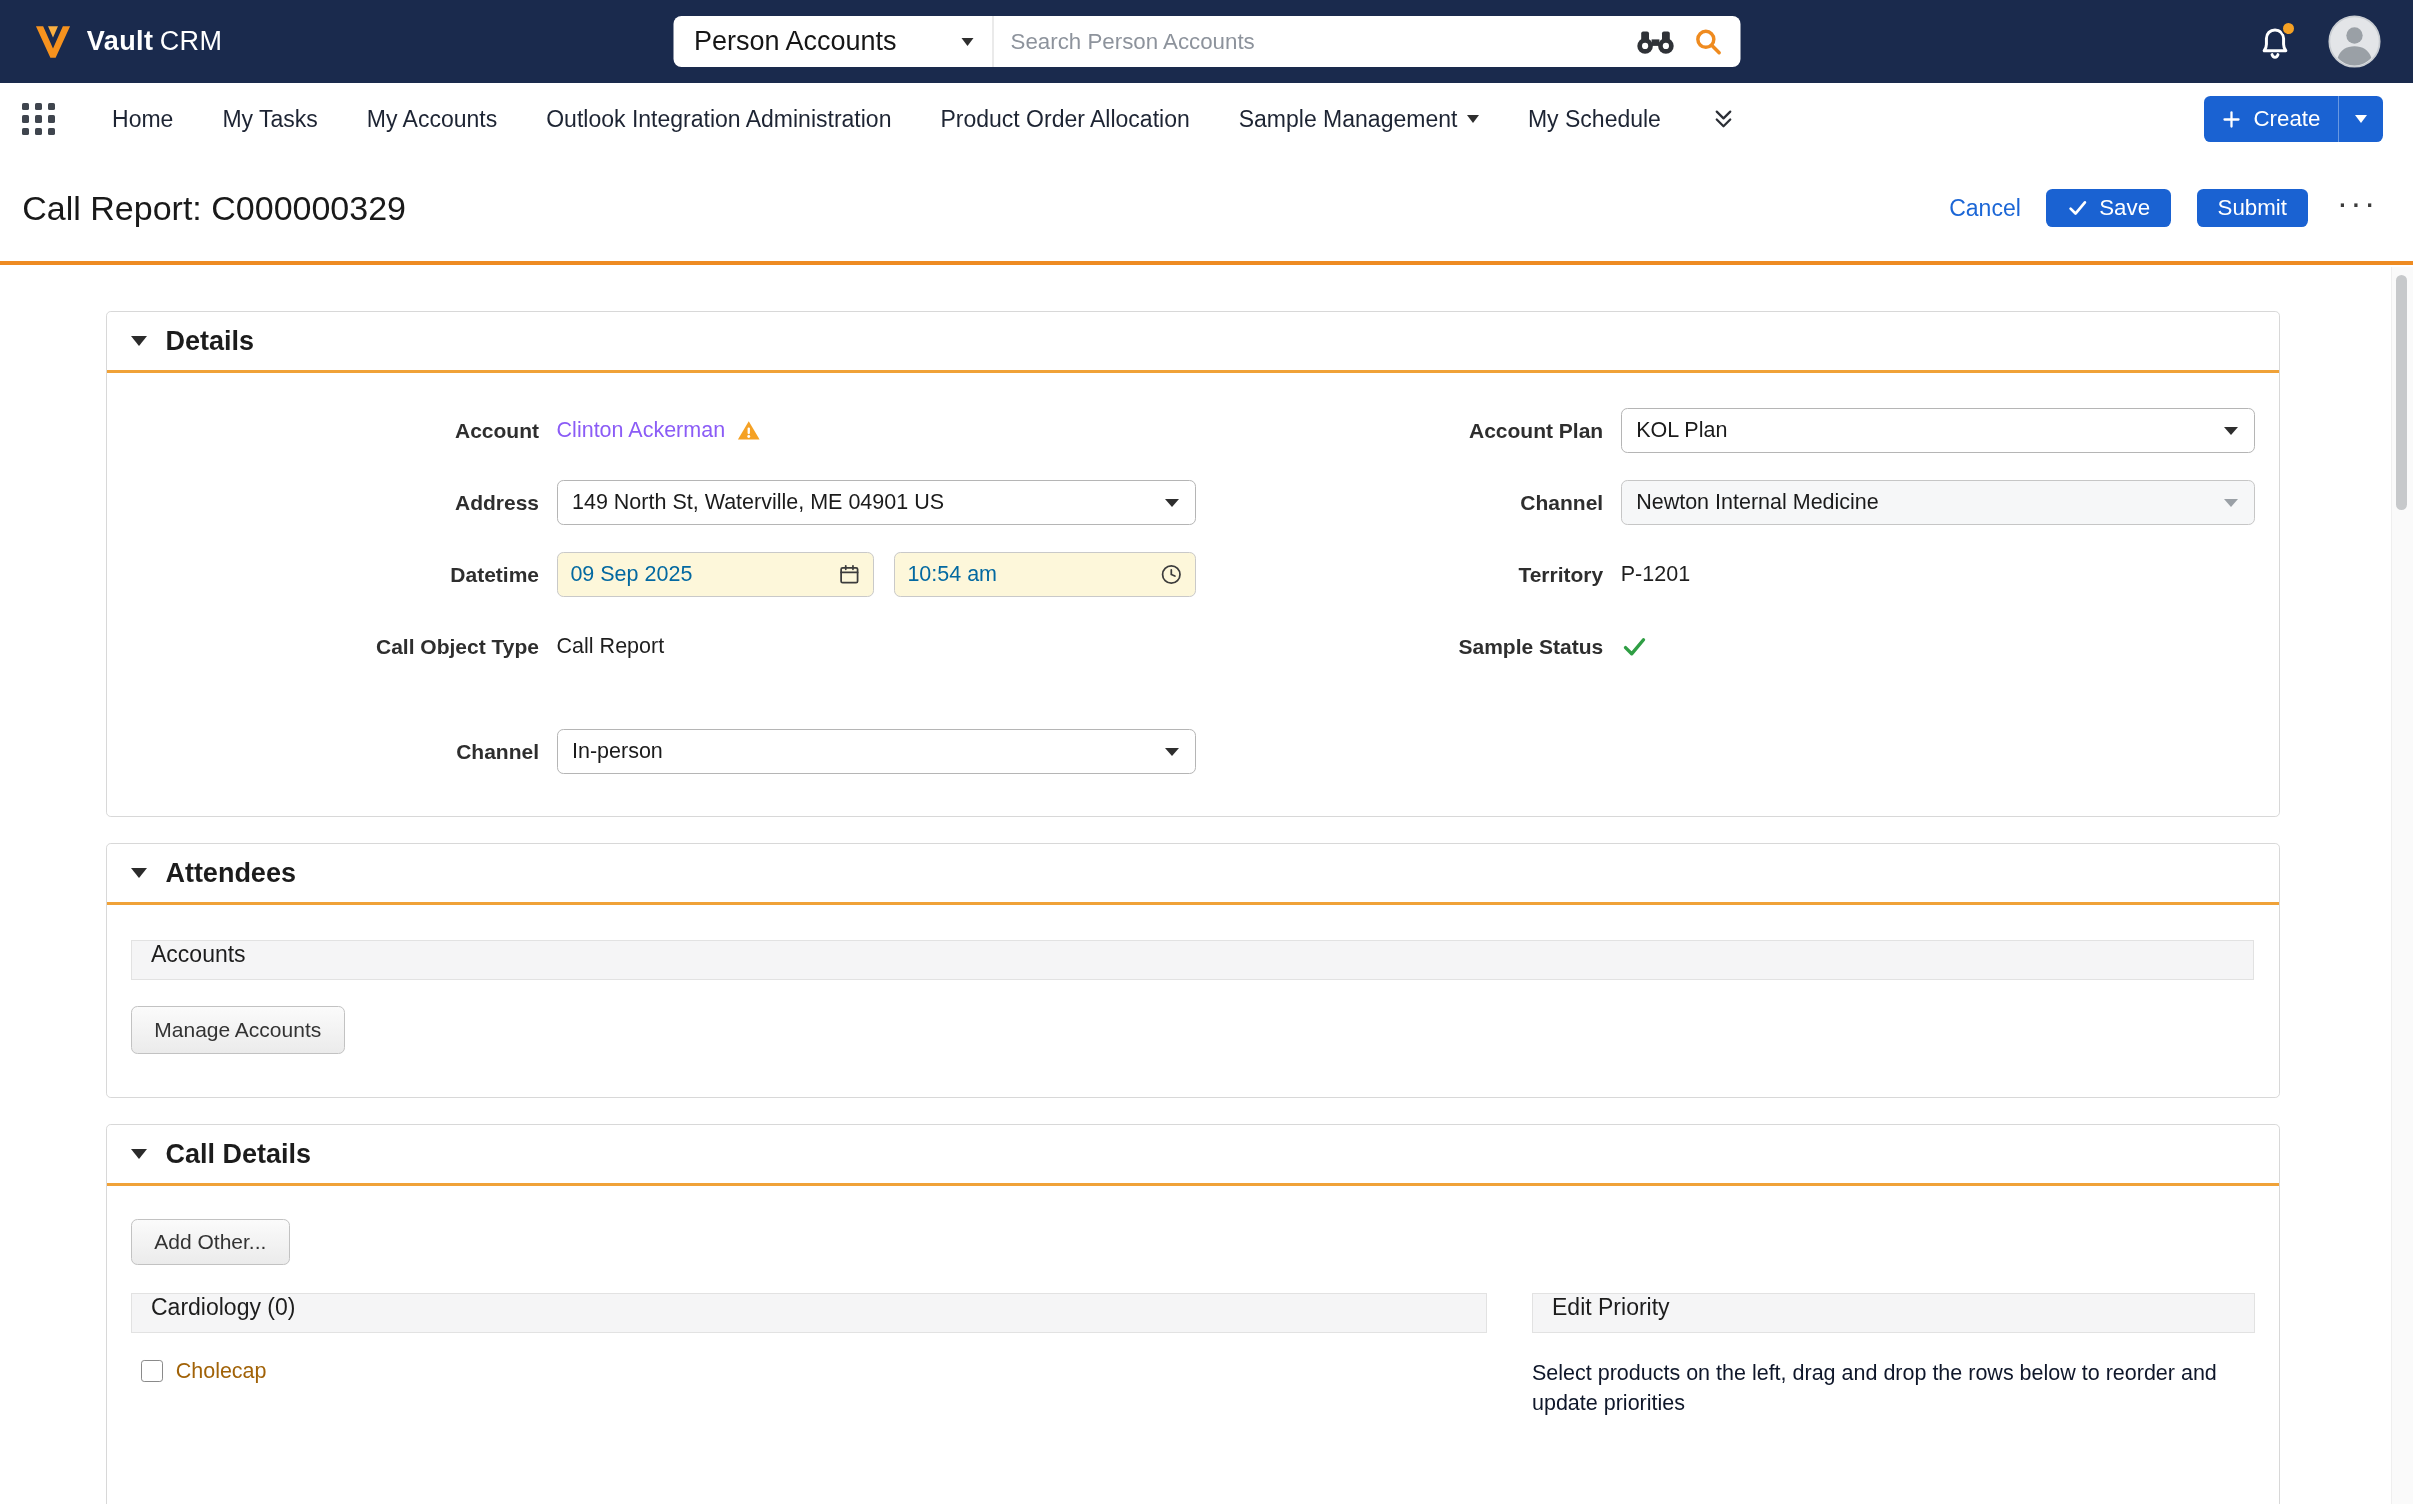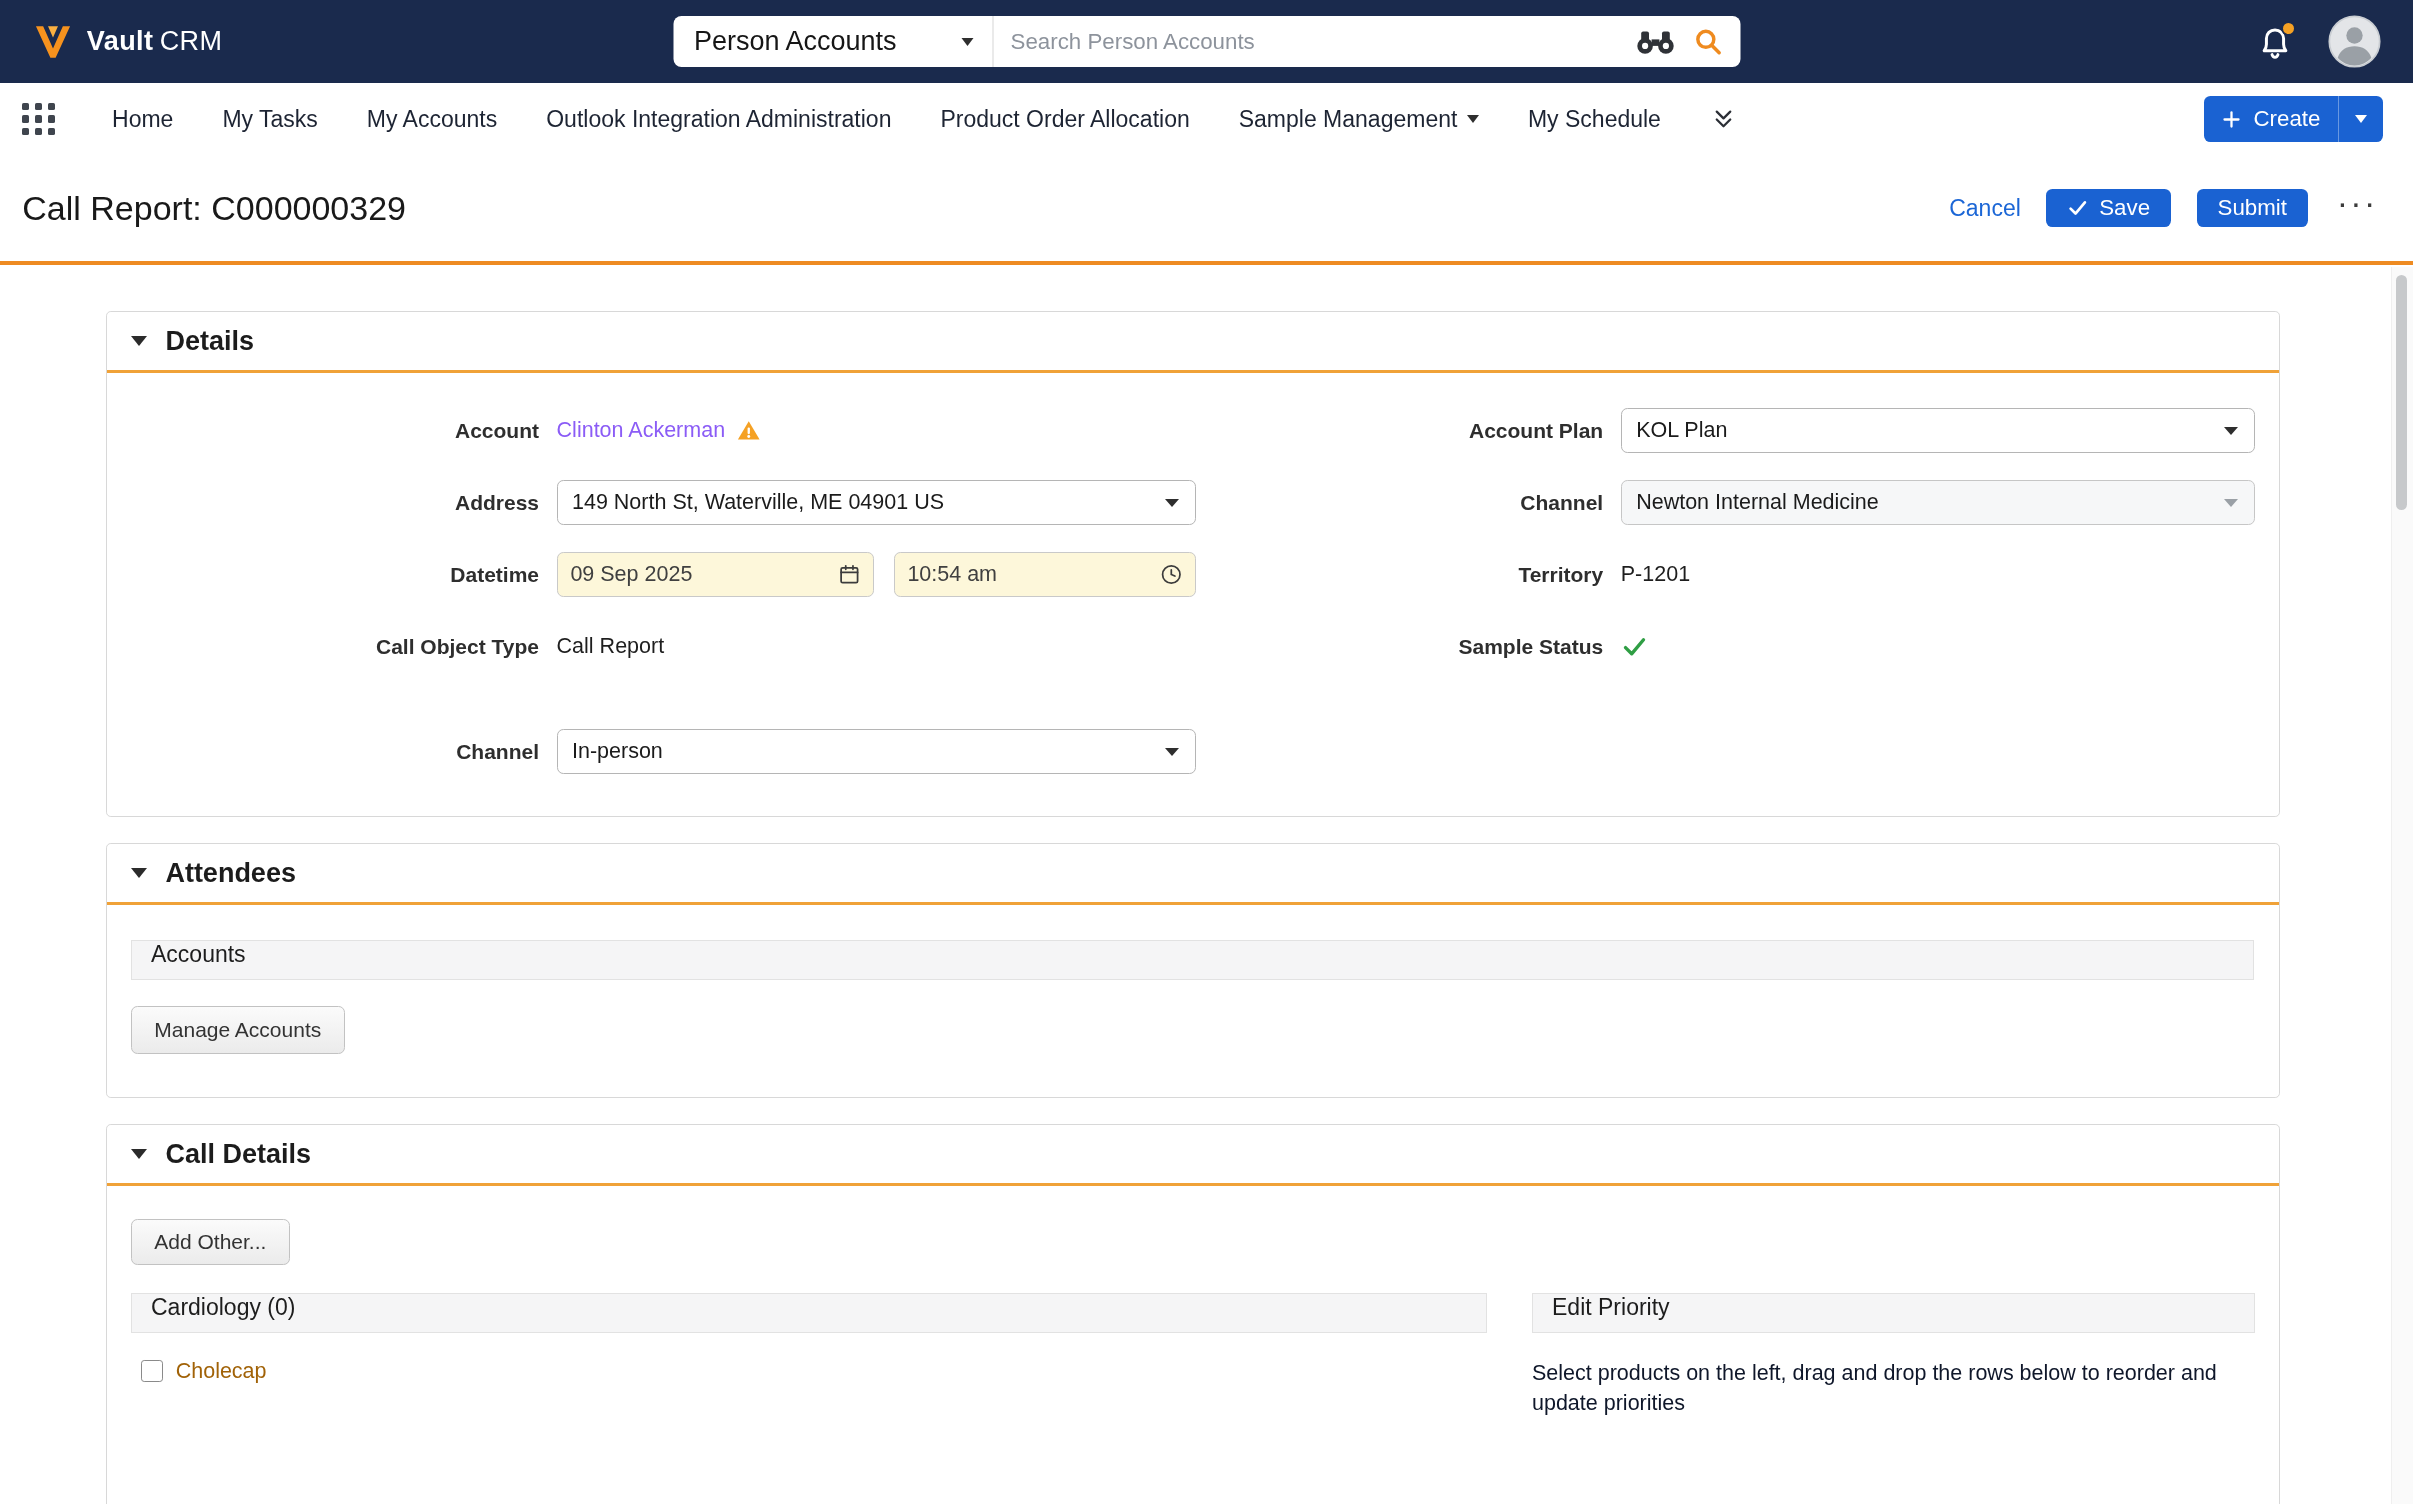--- a/index.html
+++ b/index.html
@@ -77,21 +77,21 @@
   .blue-link { color:#8b5cf6; cursor:pointer; }
 
   .select { width:100%; height:45px; border:0.8px solid #b5b5b5; border-radius:6.4px; background:#fff;
             display:flex; align-items:center; justify-content:space-between; padding:0 16px 0 14.4px;
             font-size:21.5px; color:#1b1b1b; cursor:pointer; }
   .select.disabled { background:#f6f7f8; border-color:#c6c6c6; cursor:default; }
 
   .dt-wrap { display:flex; gap:20px; width:100%; }
   .yellow-input { height:45px; background:#fdf7da; border:0.8px solid #c9c9c9; border-radius:6.4px;
                   display:flex; align-items:center; padding:0 11.2px 0 12.8px; }
-  .yellow-input input { border:none; outline:none; background:transparent; font-size:21.5px; color:#404040;
+  .yellow-input input { border:none; outline:none; background:transparent; font-size:21.5px; color:#0369a1;
                         font-family:"Liberation Sans", sans-serif; width:100%; }
   .yellow-input.date { width:317px; }
   .yellow-input.time { width:302px; }
 
   
   .attendees-body { padding:0 25px 43px 24px; }
   .gray-bar { margin-top:35px; height:40px; background:#f5f5f6; border:0.8px solid #e2e2e2;
               display:flex; align-items:flex-start; padding:0 19px; font-size:23px; color:#1d1d1d; }
   .btn-gray { display:inline-flex; align-items:center; height:48px; padding:0 22.3px; font-size:21px; color:#333;
               background:linear-gradient(#fbfbfb,#ebebeb); border:0.8px solid #c2c2c2; border-radius:6.4px;

